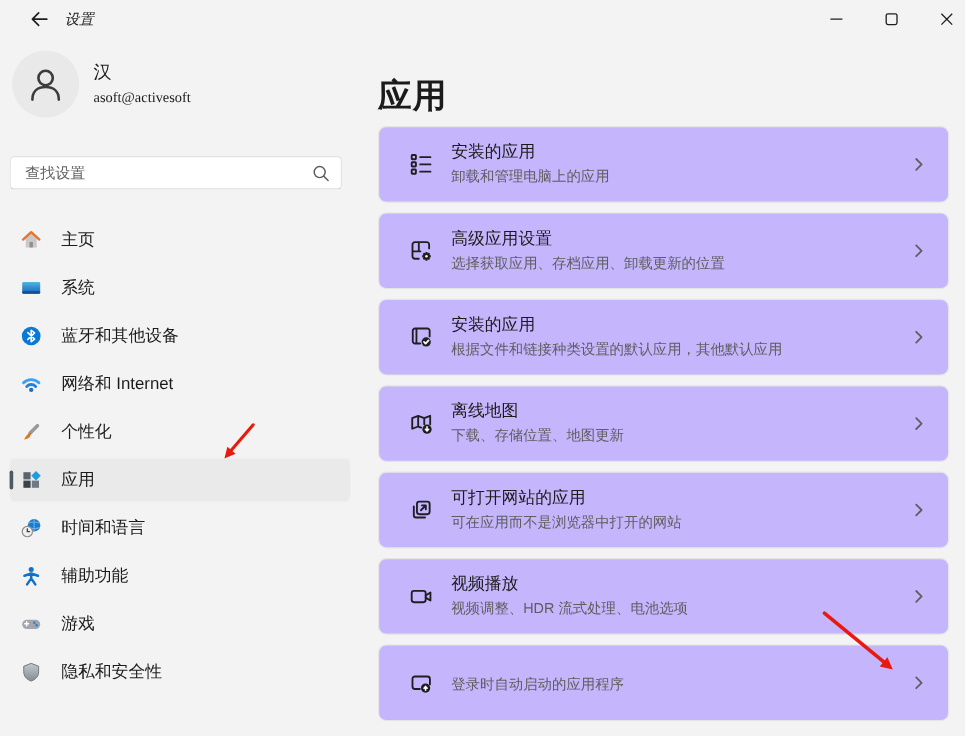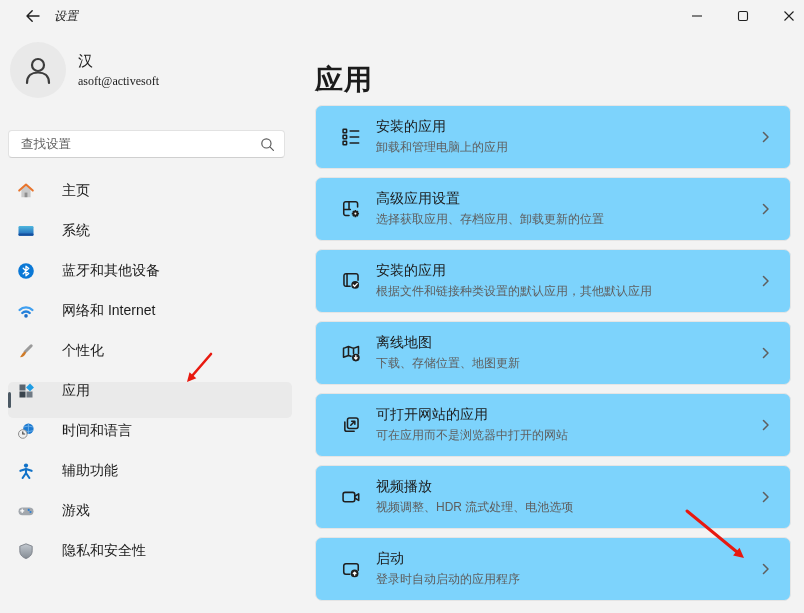--- a/index.html
+++ b/index.html
@@ -20,29 +20,29 @@
   .avatar{width:56px;height:56px;border-radius:50%;background:#e9e9e9;display:flex;align-items:center;justify-content:center;}
   .user-name{font-size:15px;line-height:18px;}
   .user-email{font-size:12px;color:#1b1b1b;margin-top:4px;font-family:Liberation Serif, serif;}
   .search-box{position:absolute;left:8px;top:130px;width:277px;height:28px;box-sizing:border-box;
     background:#ffffff;border:1px solid #e2e2e2;border-bottom-color:#cfcfcf;border-radius:4px;
     display:flex;align-items:center;padding:0 9px 0 12px;justify-content:space-between;}
   .search-box input{border:0;outline:0;flex:1;background:transparent;font-size:12.5px;
     font-family:"Liberation Sans","DejaVu Sans",sans-serif;color:#1b1b1b;padding:0;}
   .search-box input::placeholder{color:#616161;opacity:1;}
   .nav{position:absolute;top:182px;left:0;width:300px;}
-  .nav-item{position:relative;height:36px;margin:0 8px 4px 8px;display:flex;align-items:flex-start;
-    padding-left:9px;gap:27px;border-radius:5px;font-size:14px;}
+  .nav-item{position:relative;height:36px;margin:0 8px 4px 8px;display:flex;align-items:center;
+    padding-left:9px;gap:16px;border-radius:5px;font-size:14px;}
   .nav-item.selected{background:#eaeaea;}
   .nav-item.selected::before{content:"";position:absolute;left:0;top:10px;width:3px;height:16px;border-radius:2px;background:#4c5964;}
   .nav-icon{width:18px;height:18px;flex:0 0 18px;display:flex;}
   
   .main-title{position:absolute;left:315px;top:42px;font-size:28px;font-weight:700;letter-spacing:1px;}
   .cards{position:absolute;left:315px;top:105px;width:476px;}
-  .card{box-sizing:border-box;height:64px;margin-bottom:8px;background:#7dd3fc;
+  .card{box-sizing:border-box;height:64px;margin-bottom:8px;background:#c4b5fd;
     border:1px solid #e5e5e5;border-radius:7px;display:flex;align-items:center;
     padding:0 20px 0 24px;}
   .card-icon{width:22px;height:22px;flex:0 0 22px;margin-right:14px;display:flex;}
   .card-text{display:flex;flex-direction:column;justify-content:center;}
   .card-title{font-size:14px;color:#1b1b1b;}
   .card-sub{font-size:12px;color:#5e5e5e;margin-top:3px;}
   .chevron{margin-left:auto;display:flex;}
   
   .overlay{position:absolute;left:0;top:0;width:804px;height:613px;pointer-events:none;z-index:50;}
 </style>
@@ -345,21 +345,20 @@
 
   <div class="card">
     <span class="card-icon">
       <svg width="22" height="22" viewBox="0 0 20 20">
         <path d="M9 14.7 H5.3 A1.9 1.9 0 0 1 3.4 12.8 V7.1 A1.9 1.9 0 0 1 5.3 5.2 H14.7 A1.9 1.9 0 0 1 16.6 7.1 V11.2" fill="none" stroke="#1f1f1f" stroke-width="1.4" stroke-linecap="round" stroke-linejoin="round"></path>
         <circle cx="13.3" cy="14" r="3.5" fill="#1f1f1f"></circle>
         <path d="M13.3 15.6 V12.9 M12.1 14.1 L13.3 12.8 L14.5 14.1" stroke="#ffffff" stroke-width="1.2" fill="none" stroke-linecap="round" stroke-linejoin="round"></path>
       </svg>
     </span>
     <div class="card-text">
-      <div class="card-title">启动</div>
       <div class="card-sub">登录时自动启动的应用程序</div>
     </div>
     <span class="chevron">
       <svg width="8" height="12" viewBox="0 0 8 12">
           <path d="M1.5 1.5 L6 6 L1.5 10.5" stroke="#5f5f5f" stroke-width="1.5" fill="none" stroke-linecap="round" stroke-linejoin="round"></path>
         </svg>
     </span>
   </div>
 
 </div>

